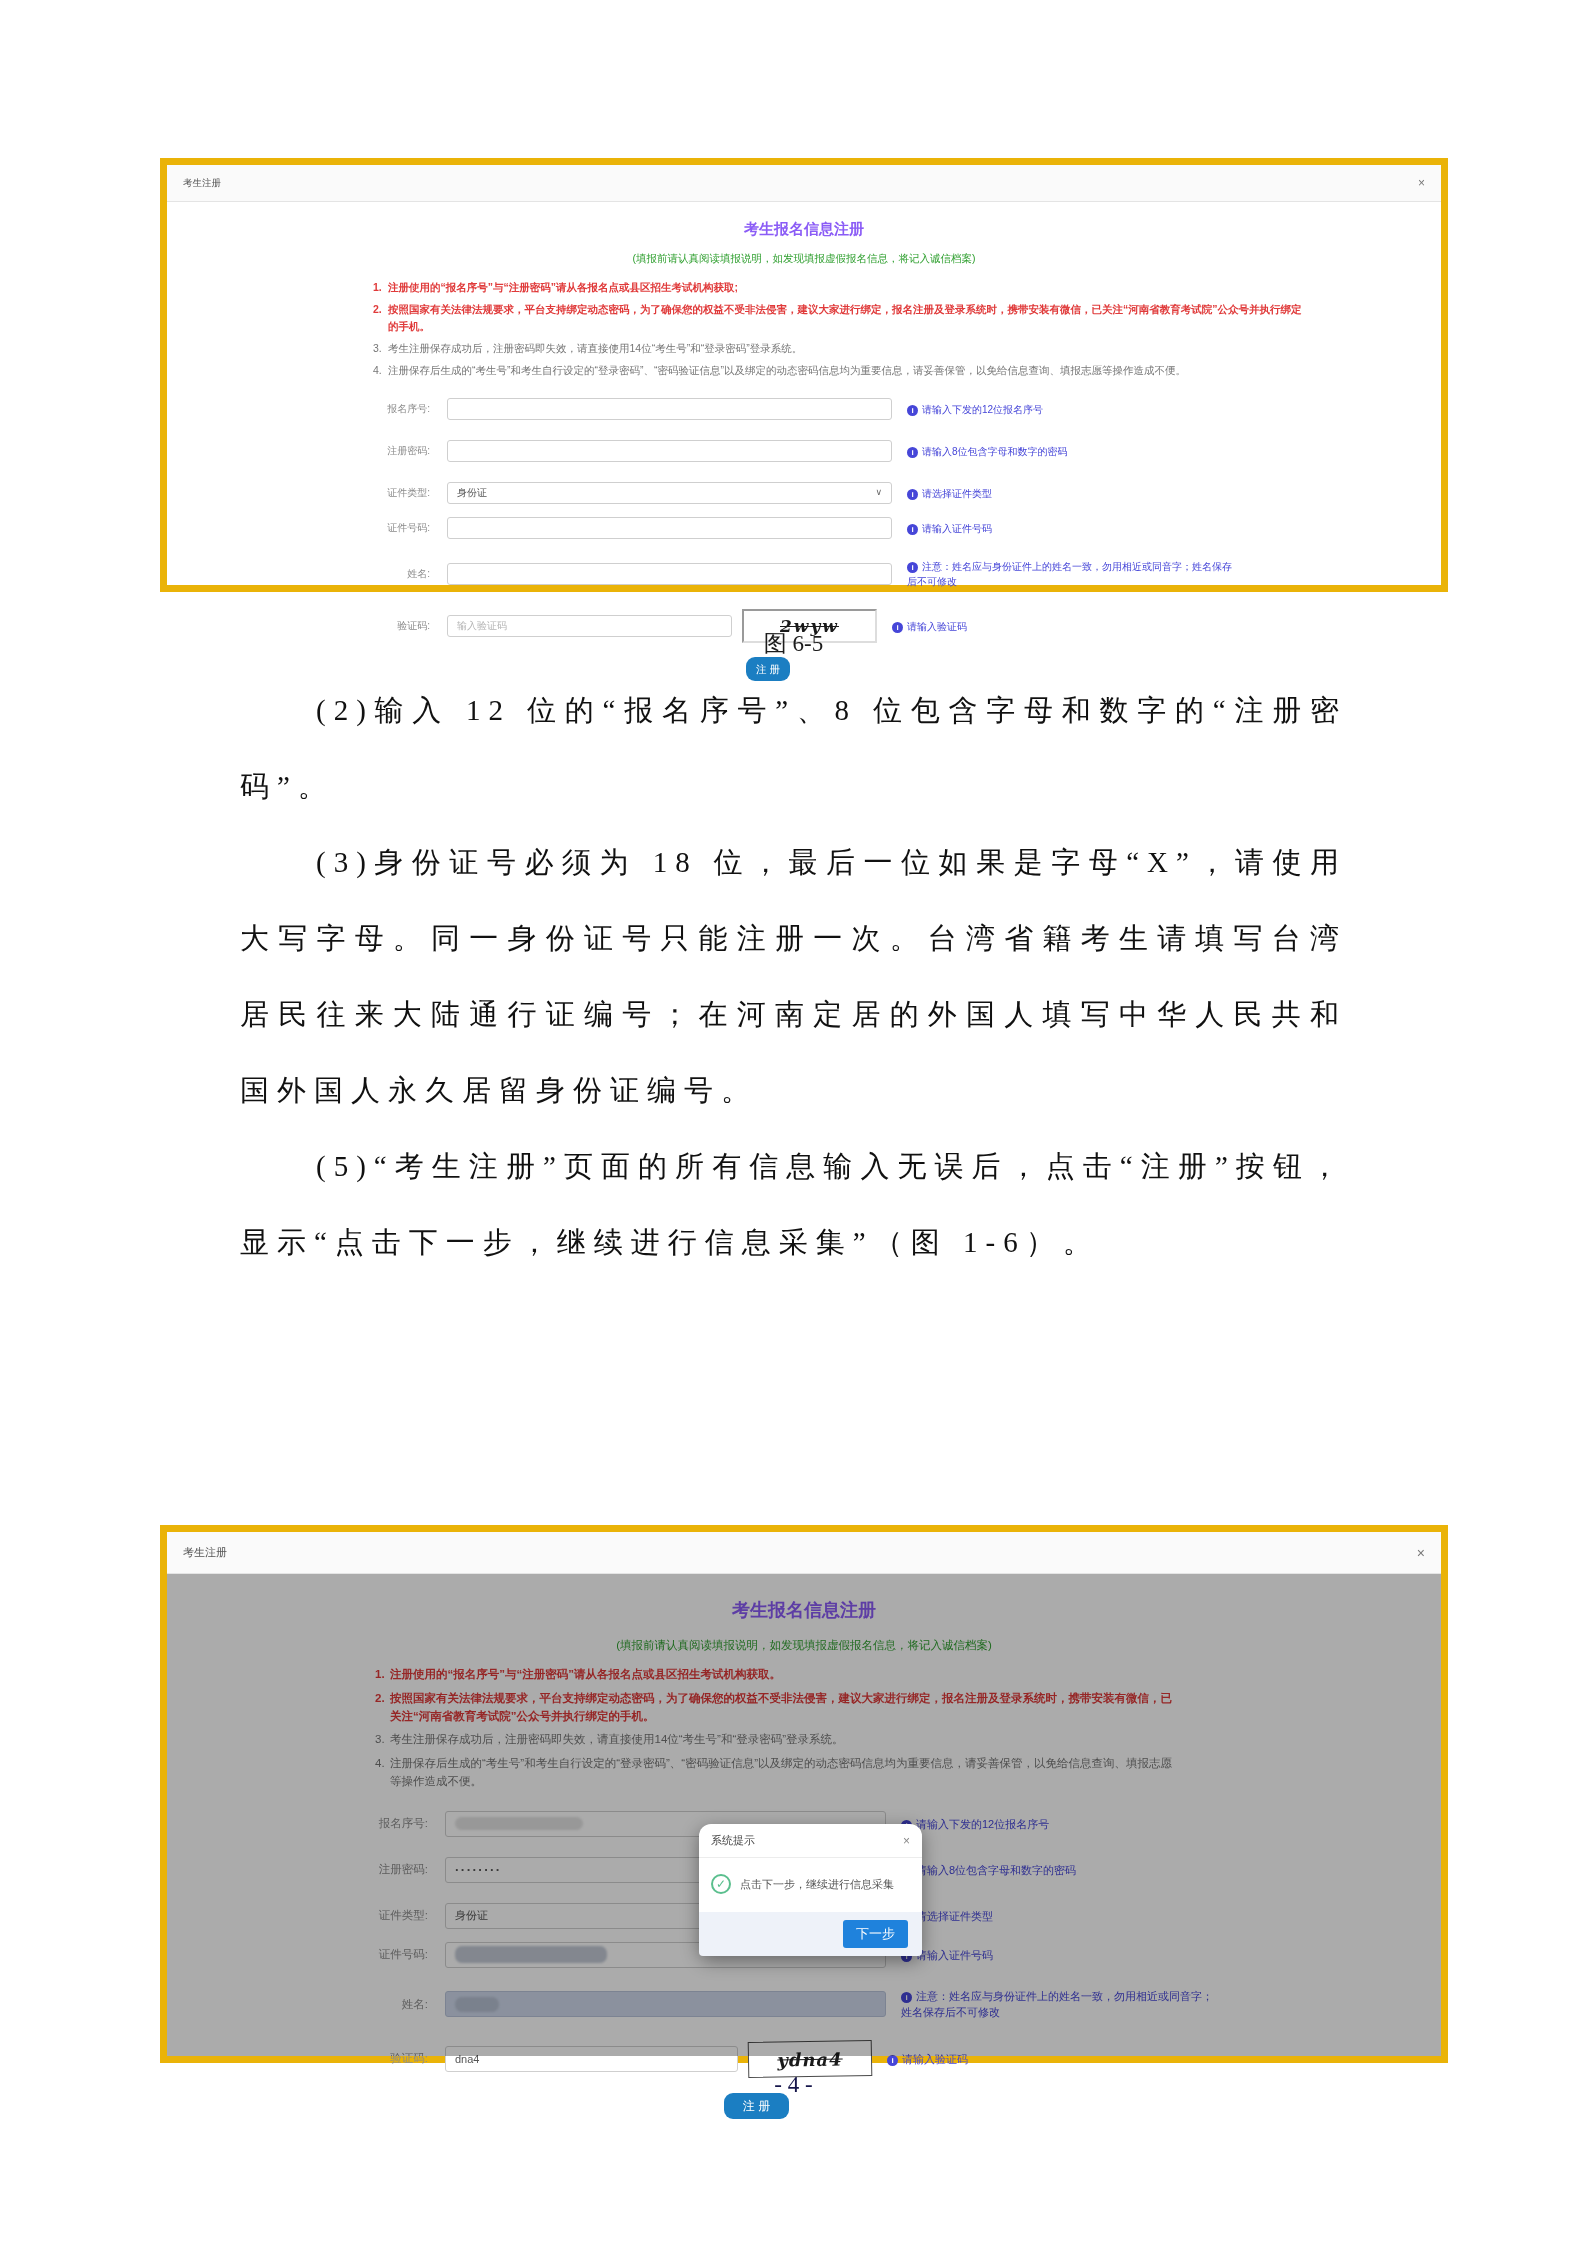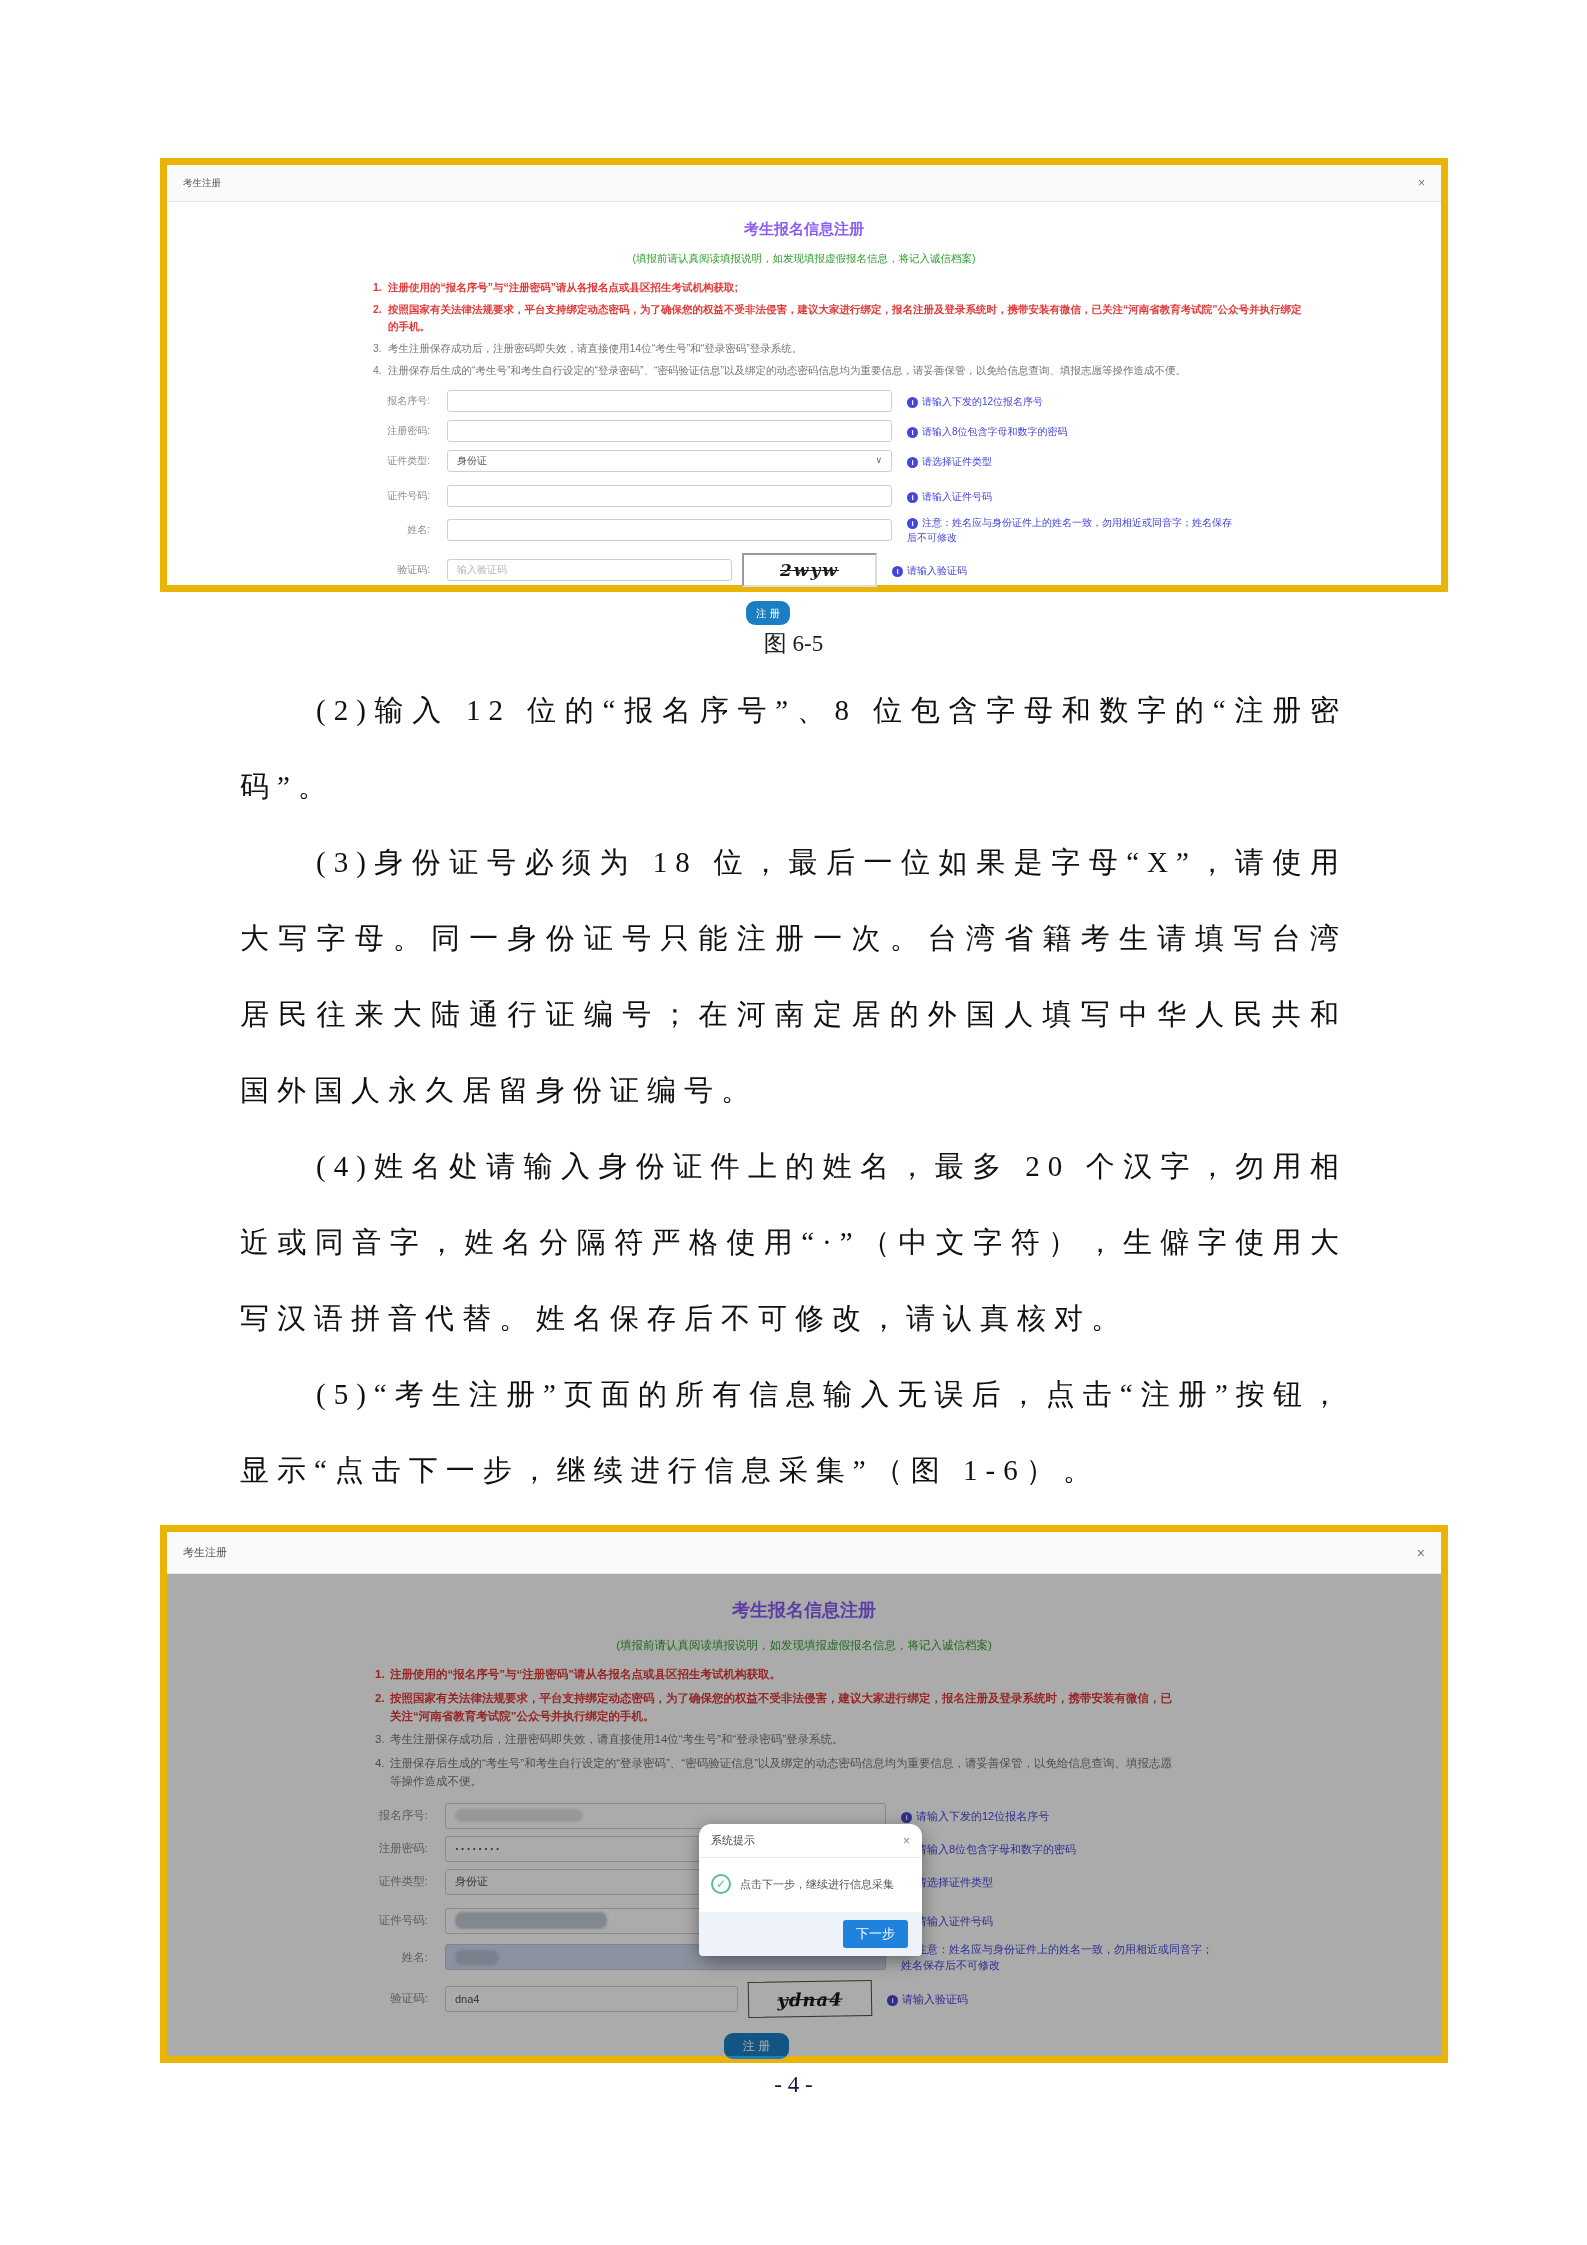--- a/index.html
+++ b/index.html
@@ -27,21 +27,21 @@
   .notes{margin-top:13px;}
   #fig1 .notes{margin-left:206px;width:935px;font-size:10.5px;}
   #fig2 .notes{margin-left:208px;width:800px;font-size:11.5px;}
   .note{display:flex;line-height:1.55;margin-bottom:6px;}
   .note .n{flex:none;width:15px;}
   .note .t{flex:1;}
   .note.red{color:#e03a3a;font-weight:bold;}
   .note.gray{color:#757575;}
 
   .form{margin-top:12px;}
-  .frow{display:flex;align-items:center;}
+  .frow{display:flex;align-items:center;margin-top:20px;}
   #fig1 .frow{margin-bottom:8px;} #fig2 .frow{margin-bottom:7px;}
   .frow.gap{margin-top:13px;}
   .flabel{text-align:right;color:#8c8c8c;}
   #fig1 .flabel{width:263px;font-size:10px;}
   #fig2 .flabel{width:261px;font-size:11.5px;}
   .finput{position:relative;margin-left:17px;border:1px solid #cfcfcf;border-radius:3px;background:#fff;
           display:flex;align-items:center;padding:0 9px;box-sizing:border-box;color:#555;}
   #fig1 .finput{width:445px;height:22px;font-size:10px;}
   #fig2 .finput{width:441px;height:26px;font-size:11px;}
   #fig1 .finput.short{width:285px;} #fig2 .finput.short{width:293px;}
@@ -156,21 +156,20 @@
       <div class="fhint"><span class="ii">i</span><span>请输入验证码</span></div>
     </div>
     <div class="register">注 册</div>
   </div>
 </div>
 
 <div class="caption">图 6-5</div>
 <div class="bodytext">
   <p>(2)输入 12 位的“报名序号”、8 位包含字母和数字的“注册密码”。</p>
   <p>(3)身份证号必须为 18 位，最后一位如果是字母“X”，请使用大写字母。同一身份证号只能注册一次。台湾省籍考生请填写台湾居民往来大陆通行证编号；在河南定居的外国人填写中华人民共和国外国人永久居留身份证编号。</p>
-  <p>(4)姓名处请输入身份证件上的姓名，最多 20 个汉字，勿用相近或同音字，姓名分隔符严格使用“·”（中文字符），生僻字使用大写汉语拼音代替。姓名保存后不可修改，请认真核对。</p>
   <p>(5)“考生注册”页面的所有信息输入无误后，点击“注册”按钮，显示“点击下一步，继续进行信息采集”（图 1-6）。</p>
 </div>
 
 <div class="panel" id="fig2">
   <div class="phead">
     <span>考生注册</span>
     <span class="phead-x">×</span>
   </div>
   <div class="ptitle">考生报名信息注册</div>
   <div class="psub">(填报前请认真阅读填报说明，如发现填报虚假报名信息，将记入诚信档案)</div>

